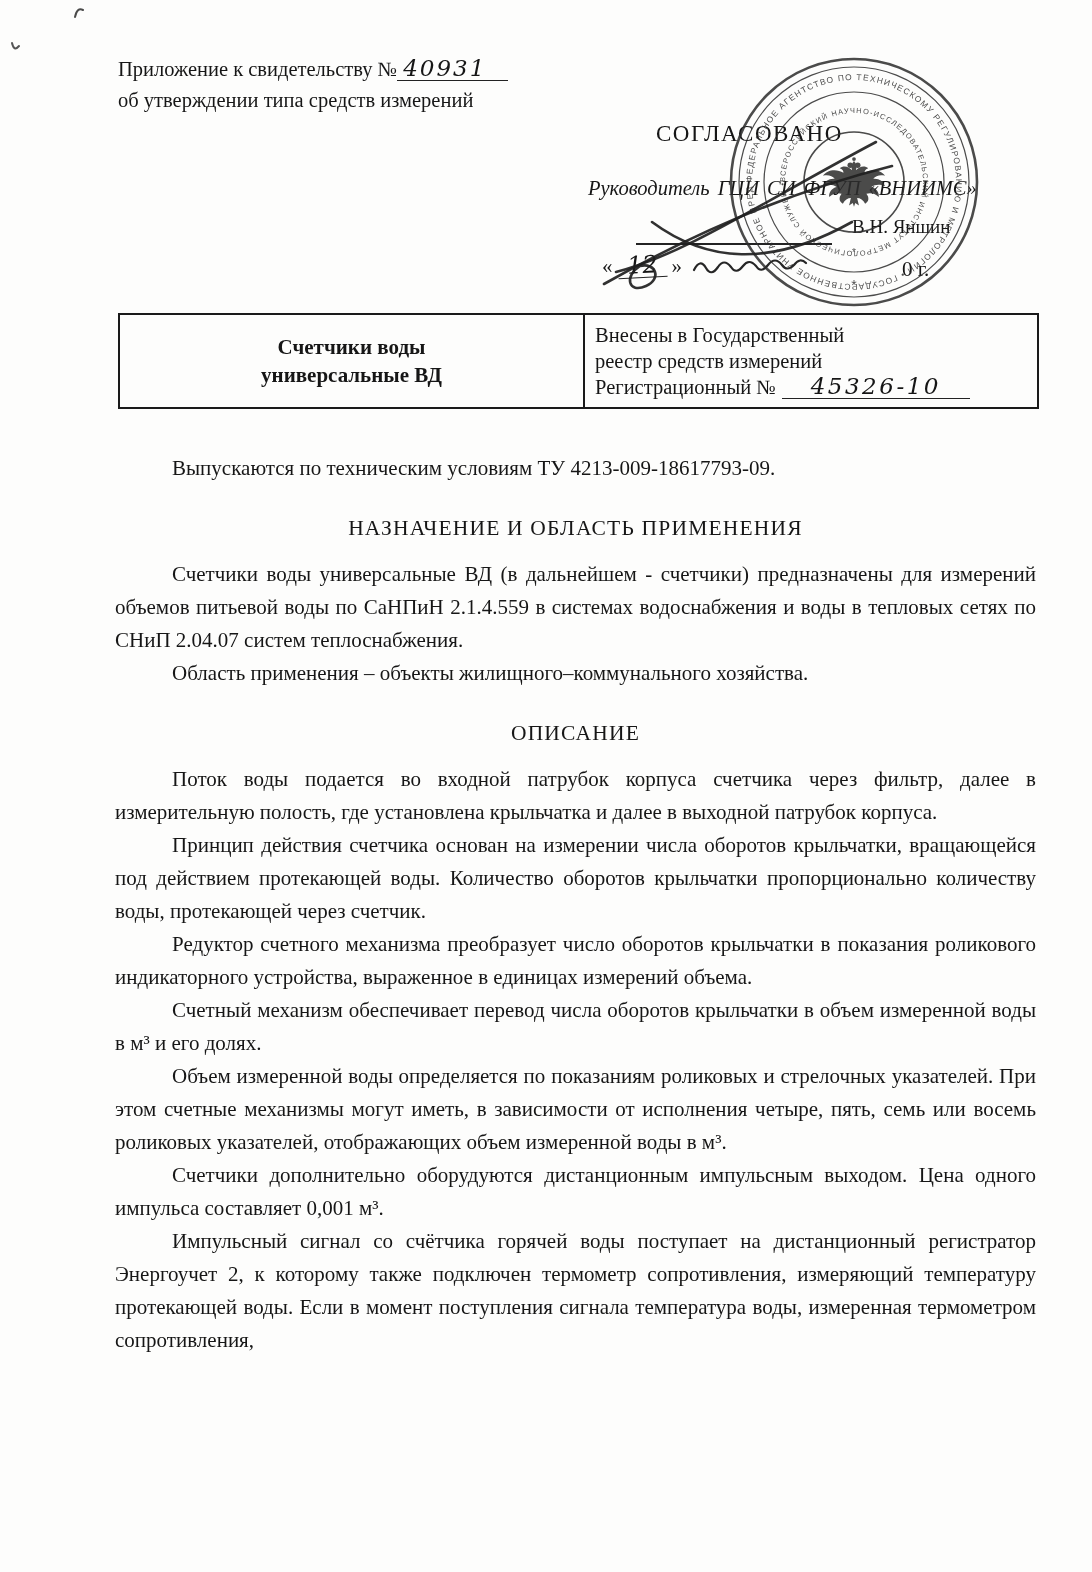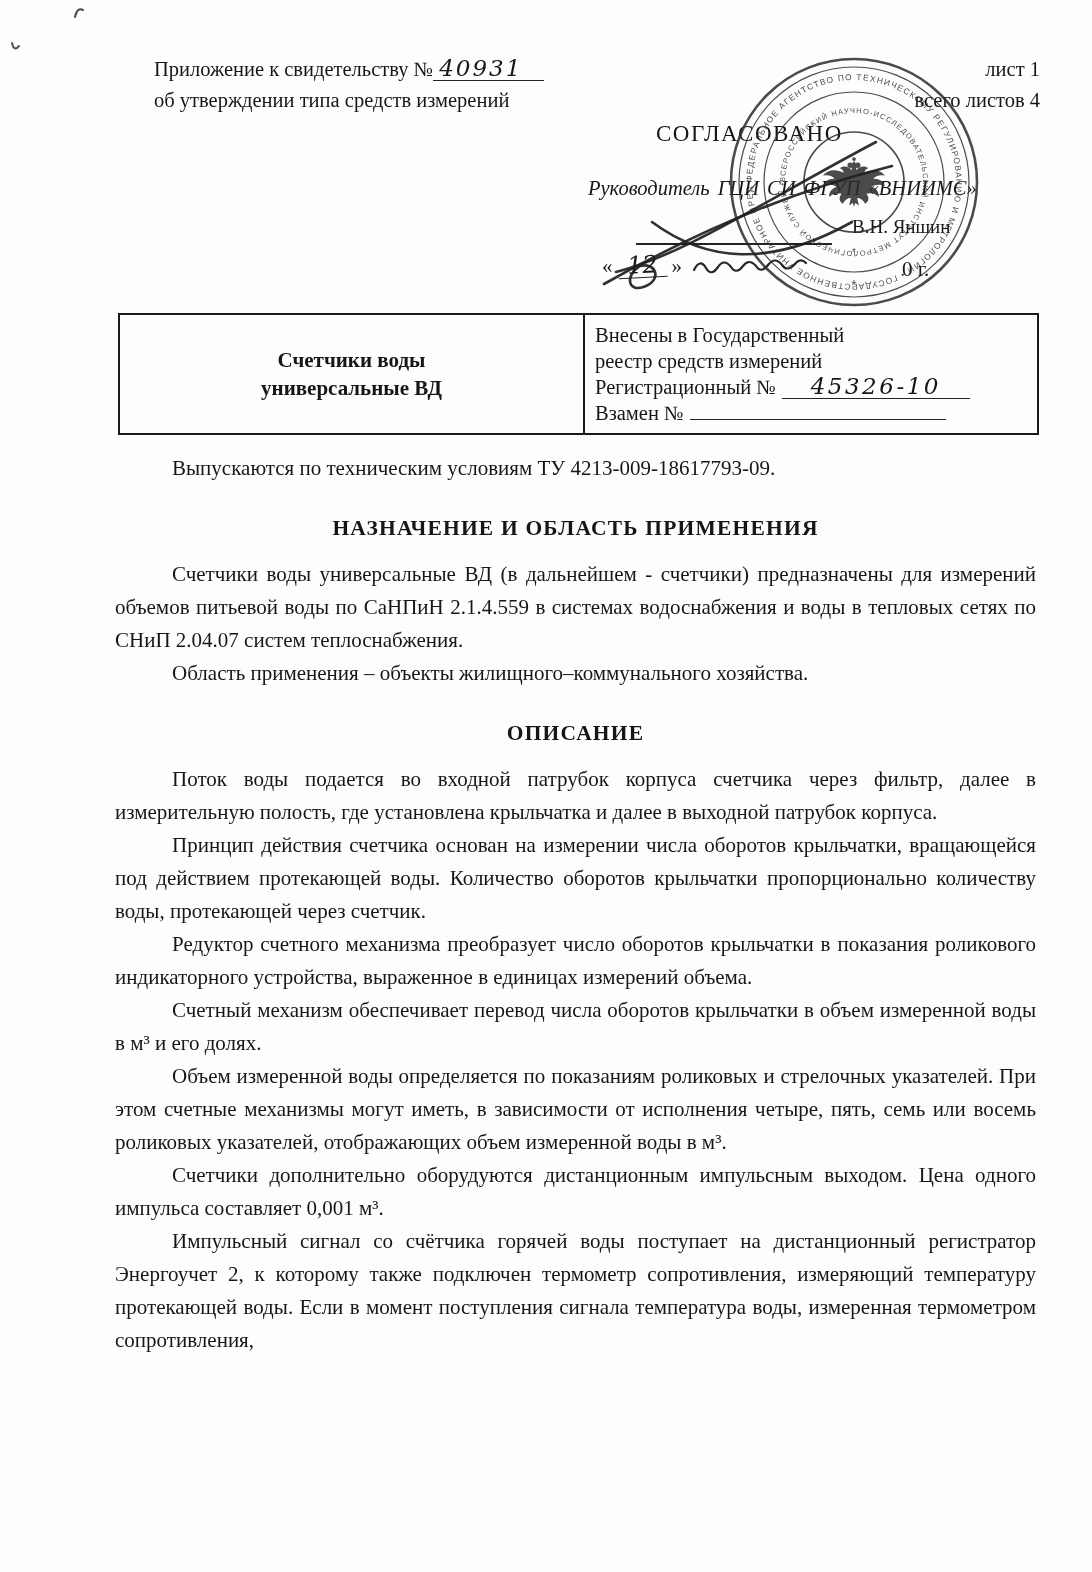--- a/index.html
+++ b/index.html
@@ -5,21 +5,21 @@
   * { margin:0; padding:0; box-sizing:border-box; }
   html,body { background:#e8e8e8; }
   .page {
     position:relative; width:1092px; height:1572px;
     background:#fdfdfc; overflow:hidden; margin:0 auto;
     font-family:"Liberation Serif", serif; color:#161616;
   }
   .abs { position:absolute; }
 
   
-  .doc-note { left:118px; top:54px; font-size:20.5px; line-height:31px;margin-left:36px; }
+  .doc-note { left:118px; top:54px; font-size:20.5px; line-height:31px; }
   .note-num {
     display:inline-block; font-family:"DejaVu Serif", serif; font-style:italic;
     font-size:23px; letter-spacing:2px; padding:0 22px 1px 6px;
     border-bottom:1.8px solid #232323; line-height:22px;
   }
   .sheet-info { right:52px; top:54px; font-size:20.5px; line-height:31px; text-align:right; }
 
   
   .agreed { left:656px; top:121px; font-size:23px; font-weight:400; letter-spacing:1.5px; }
   .approver { left:588px; top:177px; font-size:20.5px; white-space:nowrap; word-spacing:3px;font-style:italic; }
@@ -70,43 +70,39 @@
   }
   .blank-line { display:inline-block; width:256px; border-bottom:1.8px solid #232323; height:17px; margin-left:6px; }
 
   
   .body-text {
     left:115px; top:452px; width:921px;
     font-size:21px; line-height:33px; text-align:justify;
   }
   .para { text-indent:57px; text-align:justify; text-align-last:left; }
   .sec-title {
-    font-size:21.5px; font-weight:700; text-align:center; text-indent:0;
+    font-size:21.5px; font-weight:400; text-align:center; text-indent:0;
     letter-spacing:1.2px; margin:27px 0 13px;
   }
 </style>
 </head>
 <body>
 
 <div class="page">
 
   <svg class="abs artifact a1" width="14" height="16" viewBox="0 0 14 16">
       <path d="M3,13 Q5,3 11,6"></path>
     </svg>
   <svg class="abs artifact a2" width="14" height="16" viewBox="0 0 14 16">
       <path d="M2,3 q2,9 7,3"></path>
     </svg>
 
   <div class="abs doc-note">
     <div><span>Приложение к свидетельству №</span><span class="note-num">40931</span></div>
     <div>об утверждении типа средств измерений</div>
-  </div>
-  <div class="abs sheet-info">
-    <div>лист 1</div>
-    <div>всего листов 4</div>
   </div>
 
   <div class="abs agreed">СОГЛАСОВАНО</div>
   <div class="abs approver">Руководитель ГЦИ СИ ФГУП «ВНИИМС»</div>
   <div class="abs signer">В.Н. Яншин</div>
   <div class="abs sig-line"></div>
   <div class="abs date-row">
     <span>«</span>
     <span class="date-day">12</span>
     <span>»</span>
@@ -148,23 +144,20 @@
     <div class="reg-left">
       <div>Счетчики воды</div>
       <div>универсальные ВД</div>
     </div>
     <div class="reg-right">
       <div class="rline">Внесены в Государственный</div>
       <div class="rline">реестр средств измерений</div>
       <div class="rline">
         <span>Регистрационный №</span><span class="reg-num">45326-10</span>
       </div>
-      <div class="rline">
-        <span>Взамен №</span><span class="blank-line"></span>
-      </div>
     </div>
   </section>
 
   <main class="abs body-text">
     <p class="para">Выпускаются по техническим условиям ТУ 4213-009-18617793-09.</p>
     <h2 class="sec-title">НАЗНАЧЕНИЕ И ОБЛАСТЬ ПРИМЕНЕНИЯ</h2>
     <p class="para">Счетчики воды универсальные ВД (в дальнейшем - счетчики) предназначены для измерений объемов питьевой воды по СаНПиН 2.1.4.559 в системах водоснабжения и воды в тепловых сетях по СНиП 2.04.07 систем теплоснабжения.</p>
     <p class="para">Область применения – объекты жилищного–коммунального хозяйства.</p>
     <h2 class="sec-title">ОПИСАНИЕ</h2>
     <p class="para">Поток воды подается во входной патрубок корпуса счетчика через фильтр, далее в измерительную полость, где установлена крыльчатка и далее в выходной патрубок корпуса.</p>

